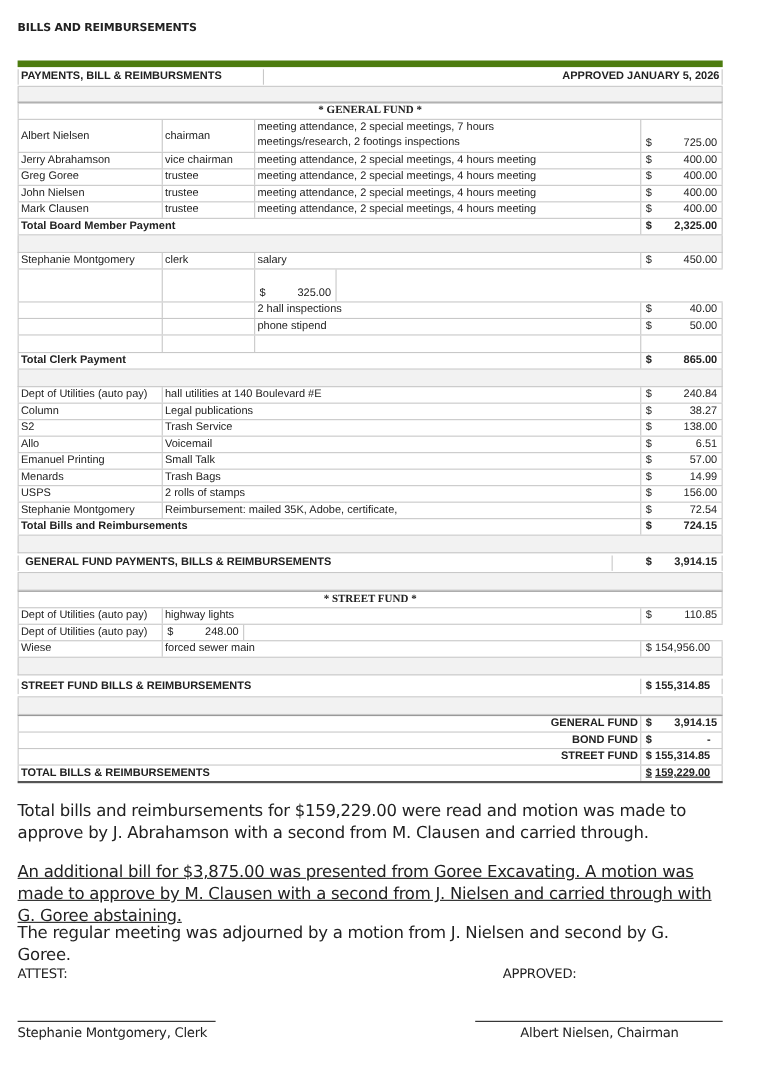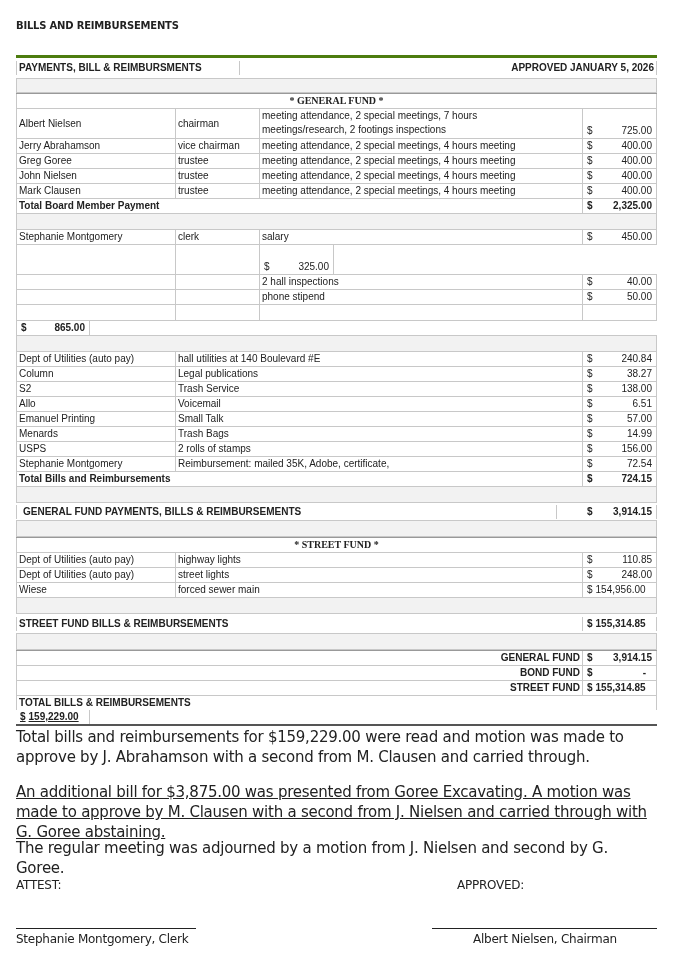--- a/index.html
+++ b/index.html
@@ -1,23 +1,23 @@
 <!DOCTYPE html>
 <html><head>
 <meta charset="utf-8">
 <style>
   html, body { margin: 0; padding: 0; background: #ffffff; }
   body { width: 697px; height: 972px; position: relative; overflow: hidden; font-family: "Liberation Sans", sans-serif; color: #222; }
   .title { position: absolute; left: 16px; top: 20px; font-size: 10px; font-weight: bold; font-family: "DejaVu Sans", sans-serif; letter-spacing: -0.2px; }
   .sheet { position: absolute; left: 16px; top: 55px; width: 641px; }
   .row { position: relative; display: flex; border-bottom: 1px solid #c8c8c8; font-size: 10px; line-height: 14px; box-sizing: border-box; }
-  .row.top { border-top: 3px solid #4d7c0f; }
+  .row.top { border-top: 6px solid #4d7c0f; }
   .c { box-sizing: border-box; padding: 0 2px; border-right: 1px solid #c8c8c8; white-space: nowrap; overflow: hidden; }
   .c:first-child { border-left: 1px solid #c8c8c8; }
-  .name { width: 160px; }
+  .name { width: 132px; }
   .role { width: 84px; }
   .desc { flex: 1; }
   .money { width: 74px; display: flex; justify-content: space-between; padding: 0 4px; align-items: flex-end; }
   .gap { height: 14px; background: #f2f2f2; border-left: 1px solid #c8c8c8; border-right: 1px solid #c8c8c8; border-bottom: 1px solid #c8c8c8; box-sizing: border-box; }
   .gap.tall { height: 16px; }
   .bold { font-weight: bold; }
   .center { text-align: center; flex: 1; font-family: Liberation Serif, serif; }
   .right { text-align: right; }
   .heading-row { font-weight: bold; font-size: 10px; }
   .para { position: absolute; left: 16px; width: 640px; font-family: "DejaVu Sans", sans-serif; font-size: 15px; line-height: 20px; color: #222; letter-spacing: -0.25px; }
@@ -133,20 +133,21 @@
         <span>50.00</span>
       </div>
   </div>
   <div class="row" style="height:16px;">
     <div class="c name"></div>
     <div class="c role"></div>
     <div class="c desc"></div>
     <div class="c money"></div>
   </div>
   <div class="row bold">
+    <div class="c desc">Total Clerk Payment</div>
     <div class="c money">
         <span>$</span>
         <span>865.00</span>
       </div>
   </div>
   <div class="gap tall"></div>
 
   <div class="row">
     <div class="c name">Dept of Utilities (auto pay)</div>
     <div class="c desc">hall utilities at 140 Boulevard #E</div>
@@ -235,21 +236,20 @@
   <div class="row">
     <div class="c name">Dept of Utilities (auto pay)</div>
     <div class="c desc">highway lights</div>
     <div class="c money">
         <span>$</span>
         <span>110.85</span>
       </div>
   </div>
   <div class="row">
     <div class="c name">Dept of Utilities (auto pay)</div>
-    <div class="c desc">street lights</div>
     <div class="c money">
         <span>$</span>
         <span>248.00</span>
       </div>
   </div>
   <div class="row">
     <div class="c name">Wiese</div>
     <div class="c desc">forced sewer main</div>
     <div class="c money" style="justify-content:flex-start;gap:3px;">
         <span>$</span>
@@ -280,21 +280,21 @@
         <span>-</span>
       </div>
   </div>
   <div class="row bold">
     <div class="c desc right">STREET FUND</div>
     <div class="c money" style="justify-content:flex-start;gap:3px;">
         <span>$</span>
         <span>155,314.85</span>
       </div>
   </div>
-  <div class="row bold" style="border-bottom:2px solid #555;flex-direction:column;">
+  <div class="row bold" style="border-bottom:2px solid #555;">
     <div class="c desc">TOTAL BILLS &amp; REIMBURSEMENTS</div>
     <div class="c money" style="justify-content:flex-start;gap:3px;text-decoration:underline;">
         <span>$</span>
         <span>159,229.00</span>
       </div>
   </div>
 </div>
 
 <div class="para" style="top:727px;">Total bills and reimbursements for $159,229.00 were read and motion was made to approve by J. Abrahamson with a second from M. Clausen and carried through.</div>
 <div class="para" style="top:782px;text-decoration:underline;">An additional bill for $3,875.00 was presented from Goree Excavating. A motion was made to approve by M. Clausen with a second from J. Nielsen and carried through with G. Goree abstaining.</div>

